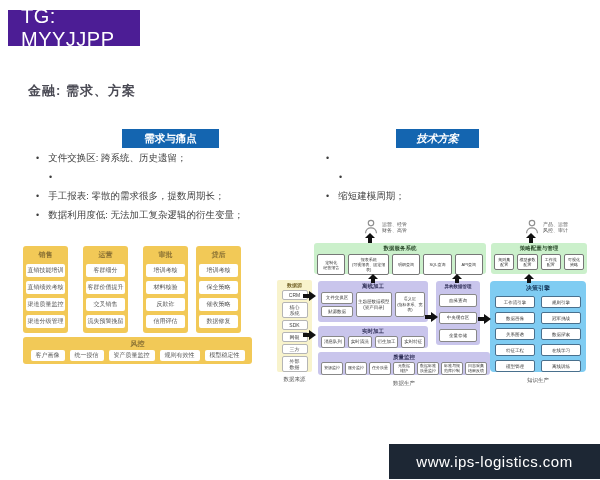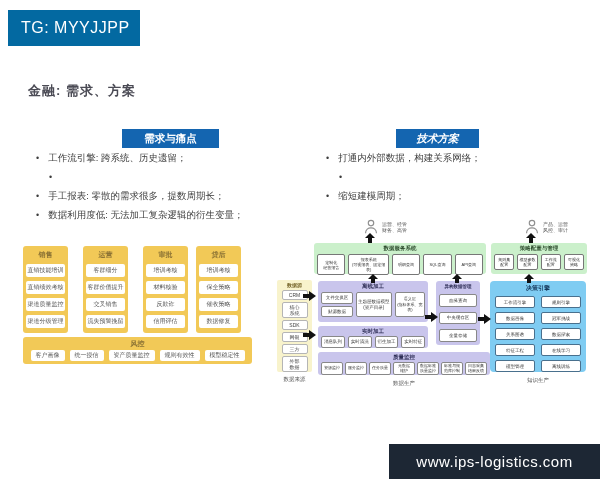--- a/index.html
+++ b/index.html
@@ -6,21 +6,21 @@
   html,body { background:#e8e8e8; }
   .slide {
     position:relative; width:600px; height:480px; background:#ffffff;
     font-family:"Liberation Sans","DejaVu Sans",sans-serif; overflow:hidden;
     margin:0 auto;
   }
   .pre { white-space:pre-line; }
 
   
   .tg-banner { position:absolute; left:8px; top:10px; width:132px; height:36px;
-    background:#0369a1; color:#fff; font-size:16px; display:flex; align-items:center;
+    background:#4c1d95; color:#fff; font-size:20px; display:flex; align-items:center;
     padding-left:13px; letter-spacing:0.5px; }
 
   .page-title { position:absolute; left:28px; top:82px; font-size:13px; font-weight:bold;
     color:#4b4b55; letter-spacing:1px; }
 
   
   .hdr-pill { position:absolute; background:#1465b0; color:#fff; font-weight:bold;
     font-size:10.5px; display:flex; align-items:center; justify-content:center;margin-left:22px; }
   .hdr-pain { left:100px; top:129px; width:97px; height:19px; }
   .hdr-plan { left:374px; top:129px; width:83px; height:19px;font-style:italic; }
@@ -127,40 +127,39 @@
   <div class="tg-banner">
     <span>TG: MYYJJPP</span>
   </div>
 
   <div class="page-title">金融: 需求、方案</div>
 
   <div class="hdr-pill hdr-pain">需求与痛点</div>
   <div class="bullets bullets-left">
     <div class="li">
         <span class="dot">•</span>
-        <span>工作流引擎: 跨系统、历史遗留；</span>
+        <span>文件交换区: 跨系统、历史遗留；</span>
       </div>
     <div class="li indent">
         <span class="dot">•</span>
       </div>
     <div class="li">
         <span class="dot">•</span>
         <span>手工报表: 零散的需求很多，提数周期长；</span>
       </div>
     <div class="li">
         <span class="dot">•</span>
         <span>数据利用度低: 无法加工复杂逻辑的衍生变量；</span>
       </div>
   </div>
 
   <div class="hdr-pill hdr-plan">技术方案</div>
   <div class="bullets bullets-right">
     <div class="li">
         <span class="dot">•</span>
-        <span>打通内外部数据，构建关系网络；</span>
       </div>
     <div class="li indent">
         <span class="dot">•</span>
       </div>
     <div class="li">
         <span class="dot">•</span>
         <span>缩短建模周期；</span>
       </div>
   </div>
 

